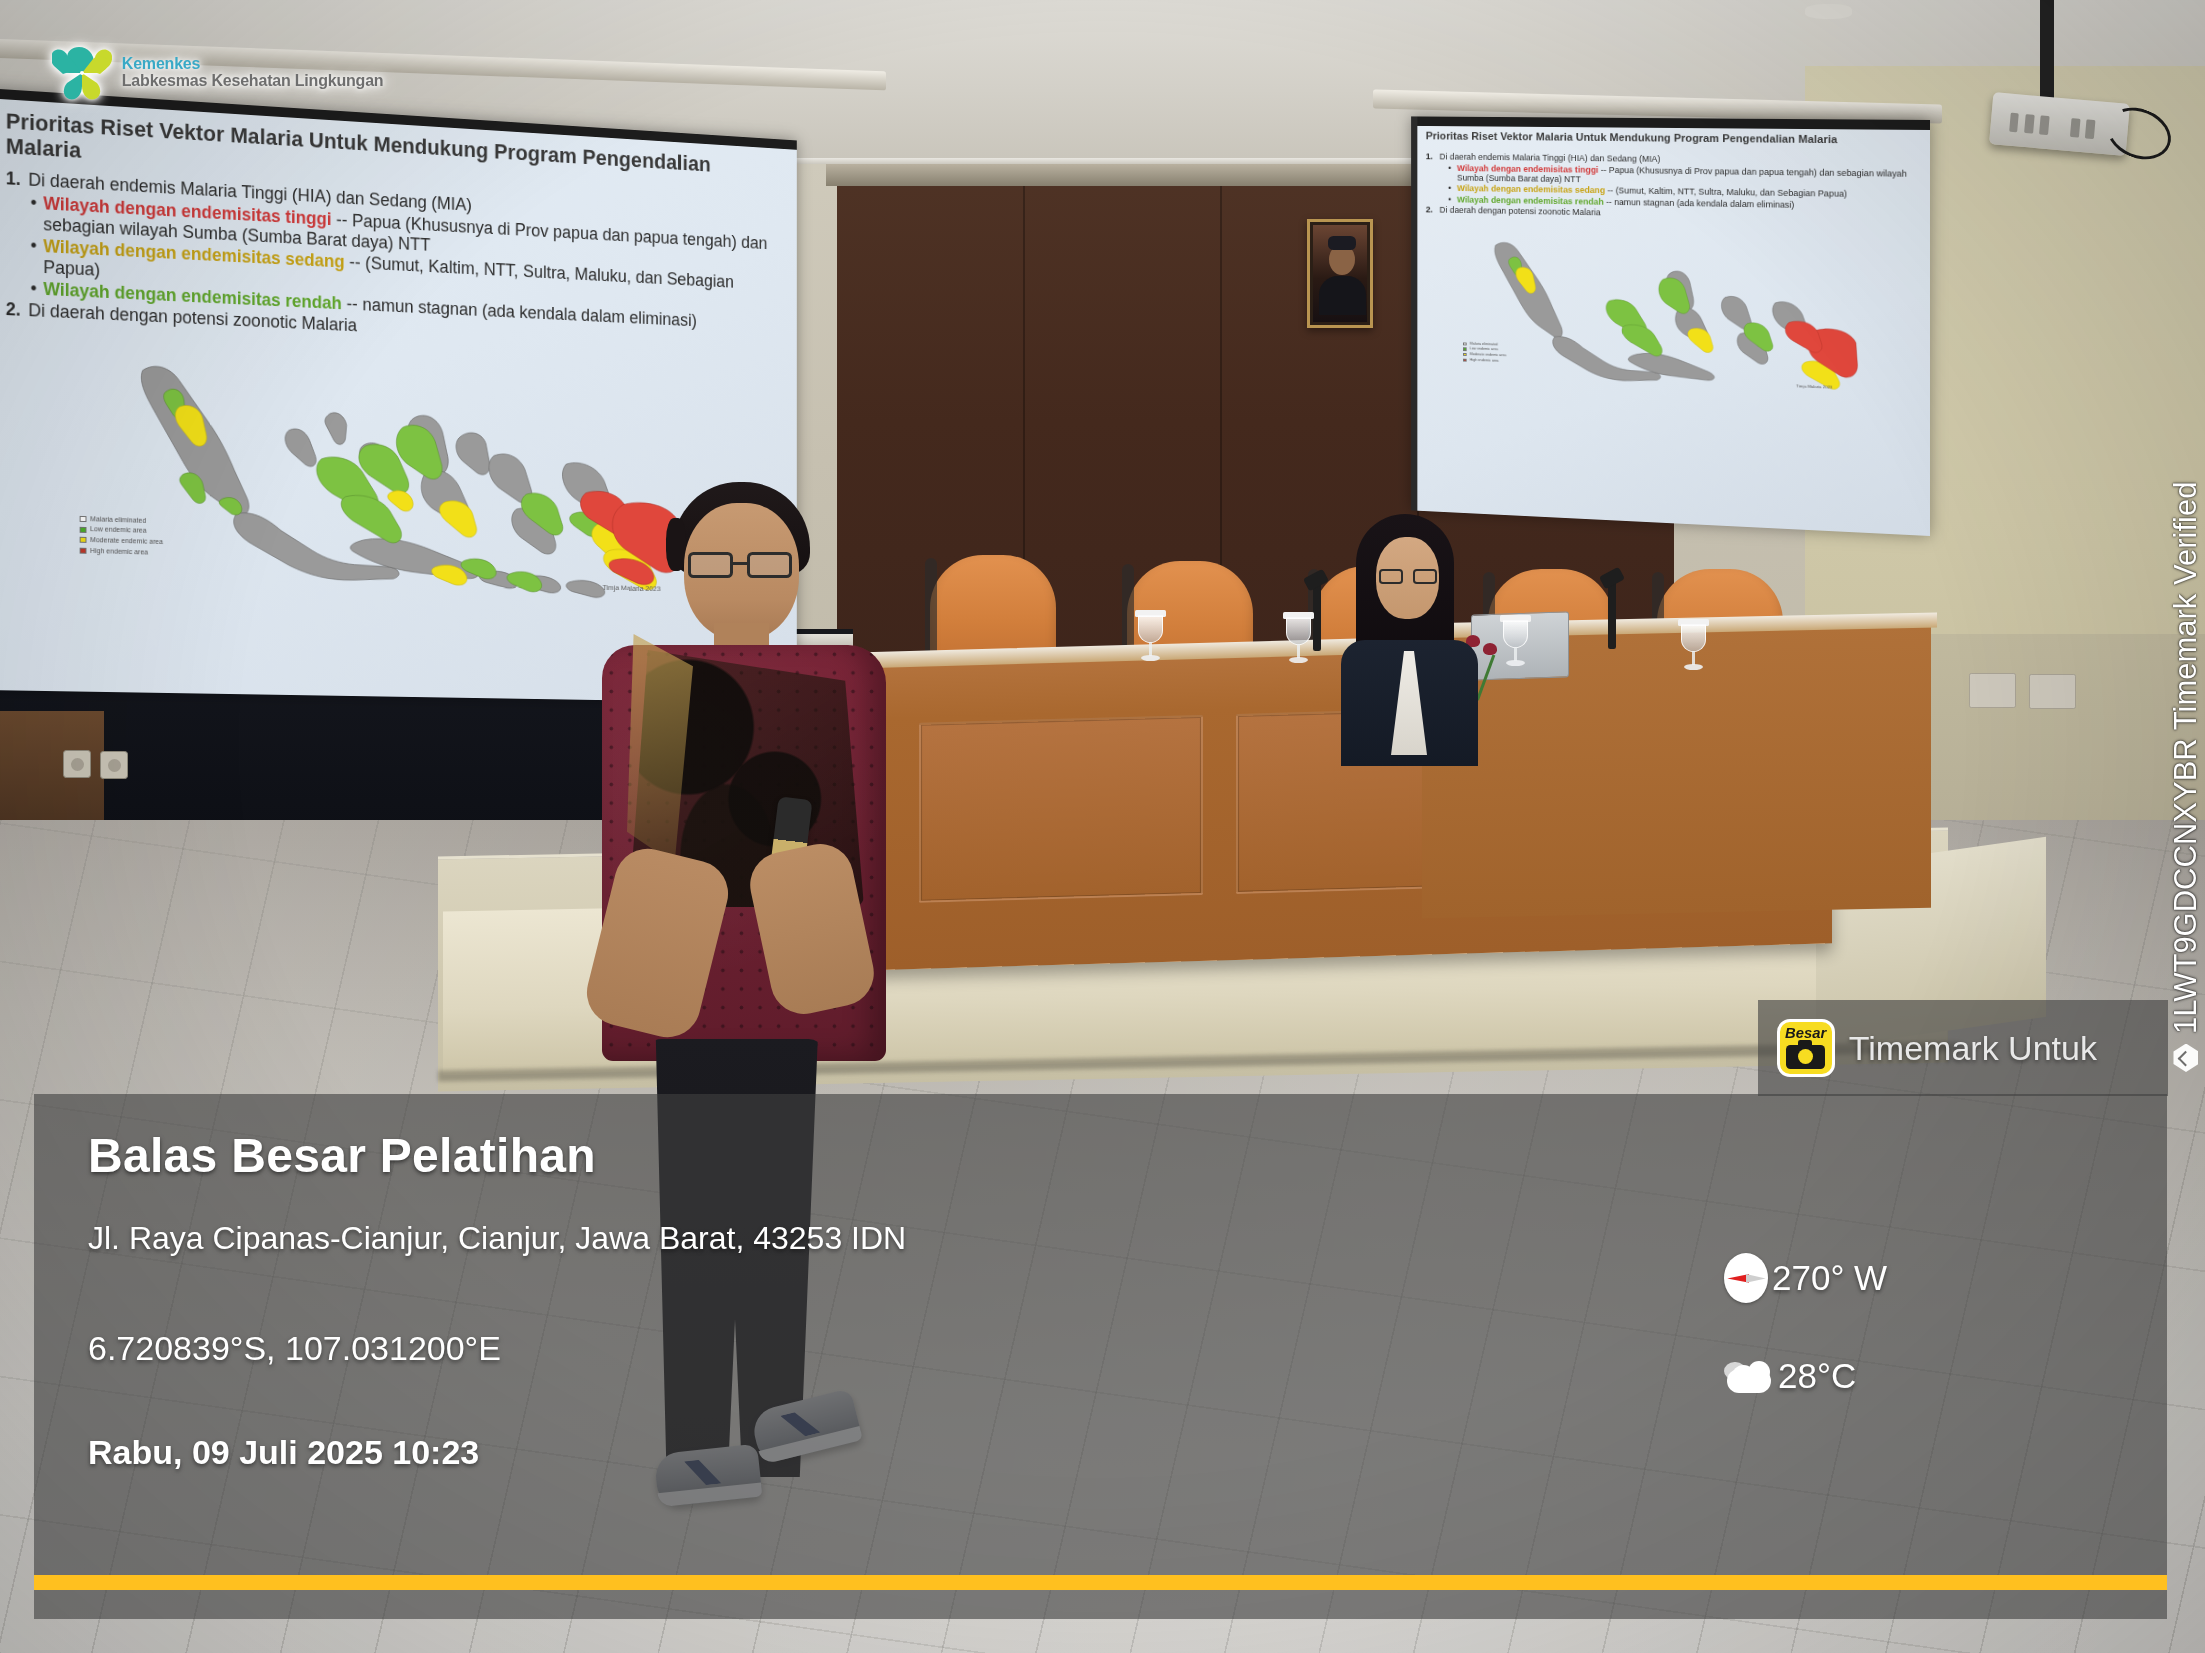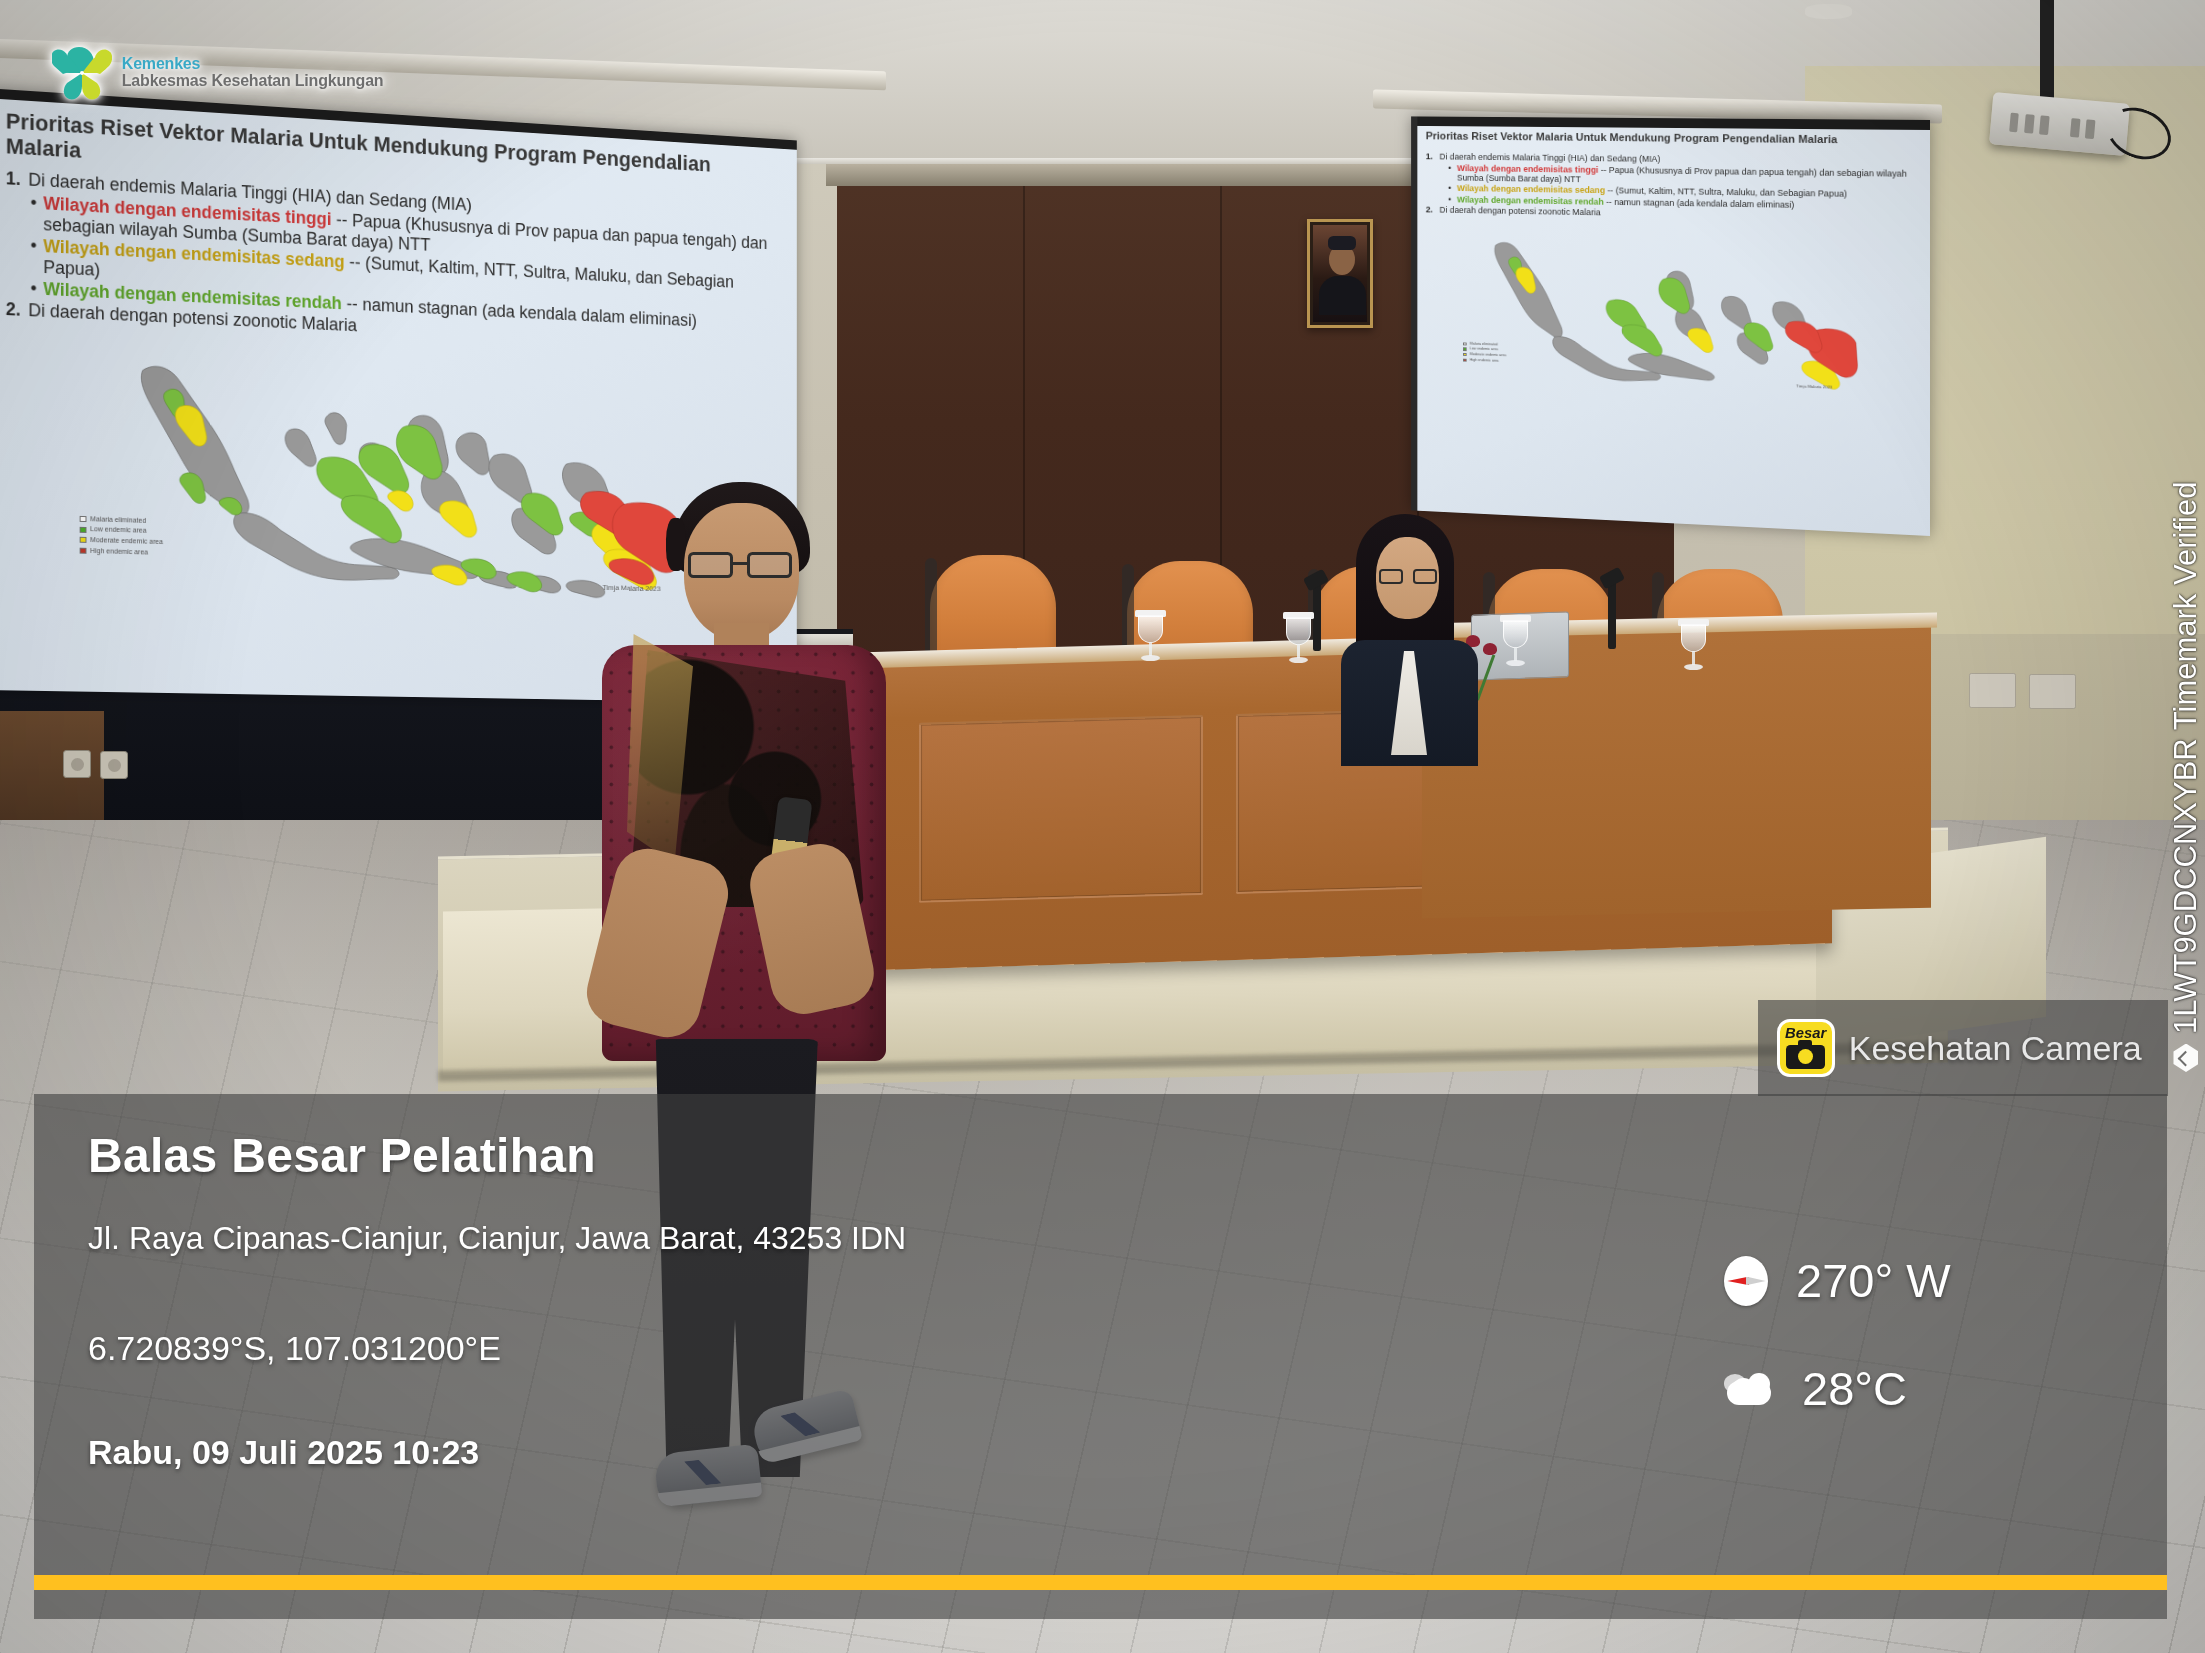--- a/index.html
+++ b/index.html
@@ -462,22 +462,22 @@
   .tm-coord{
     position:absolute; left:54px; top:235px;
     font-size:34px; color:#ffffff; text-shadow:0 1.6px 4.4px rgba(0,0,0,.5);
   }
   .tm-date{
     position:absolute; left:54px; top:339px;
     font-size:34px; color:#ffffff; text-shadow:0 1.6px 4.4px rgba(0,0,0,.5);font-weight:bold;
   }
   .tm-metrics{ position:absolute; right:93px; top:159px; width:350px; }
   .tm-metric{
-    display:flex; align-items:center; gap:28px; margin-bottom:53px;
-    font-size:47px; color:#fff; text-shadow:0 1.6px 4.4px rgba(0,0,0,.5);
+    display:flex; align-items:center; gap:4px; margin-bottom:53px;
+    font-size:35px; color:#fff; text-shadow:0 1.6px 4.4px rgba(0,0,0,.5);
   }
   .compass{
     width:44px; height:50px; border-radius:50%;
     background:#fff; position:relative; flex:0 0 auto;
     box-shadow:0 1.1px 3.3px rgba(0,0,0,.35);
   }
   .compass .needle-w{
     position:absolute; left:3.3px; top:21px; width:22px; height:8.8px;
     background:#e02020; clip-path:polygon(0 50%, 100% 0, 100% 100%);
   }
@@ -927,21 +927,21 @@
       <div class="kem-line1">Kemenkes</div>
       <div class="kem-line2">Labkesmas Kesehatan Lingkungan</div>
     </div>
   </div>
 
   <div class="tm-badge">
     <div class="tm-appicon">
       <div class="t-word">Besar</div>
       <div class="cam"></div>
     </div>
-    <div class="tm-appname">Kesehatan Camera</div>
+    <div class="tm-appname">Timemark Untuk</div>
   </div>
 
   <div class="tm-vert">
     <span class="shield"></span>
     <span>1LWT9GDCCNXYBR Timemark Verified</span>
   </div>
 
   <div class="tm-panel">
     <div class="tm-venue">Balas Besar Pelatihan</div>
     <div class="tm-addr">Jl. Raya Cipanas-Cianjur, Cianjur, Jawa Barat, 43253 IDN</div>

